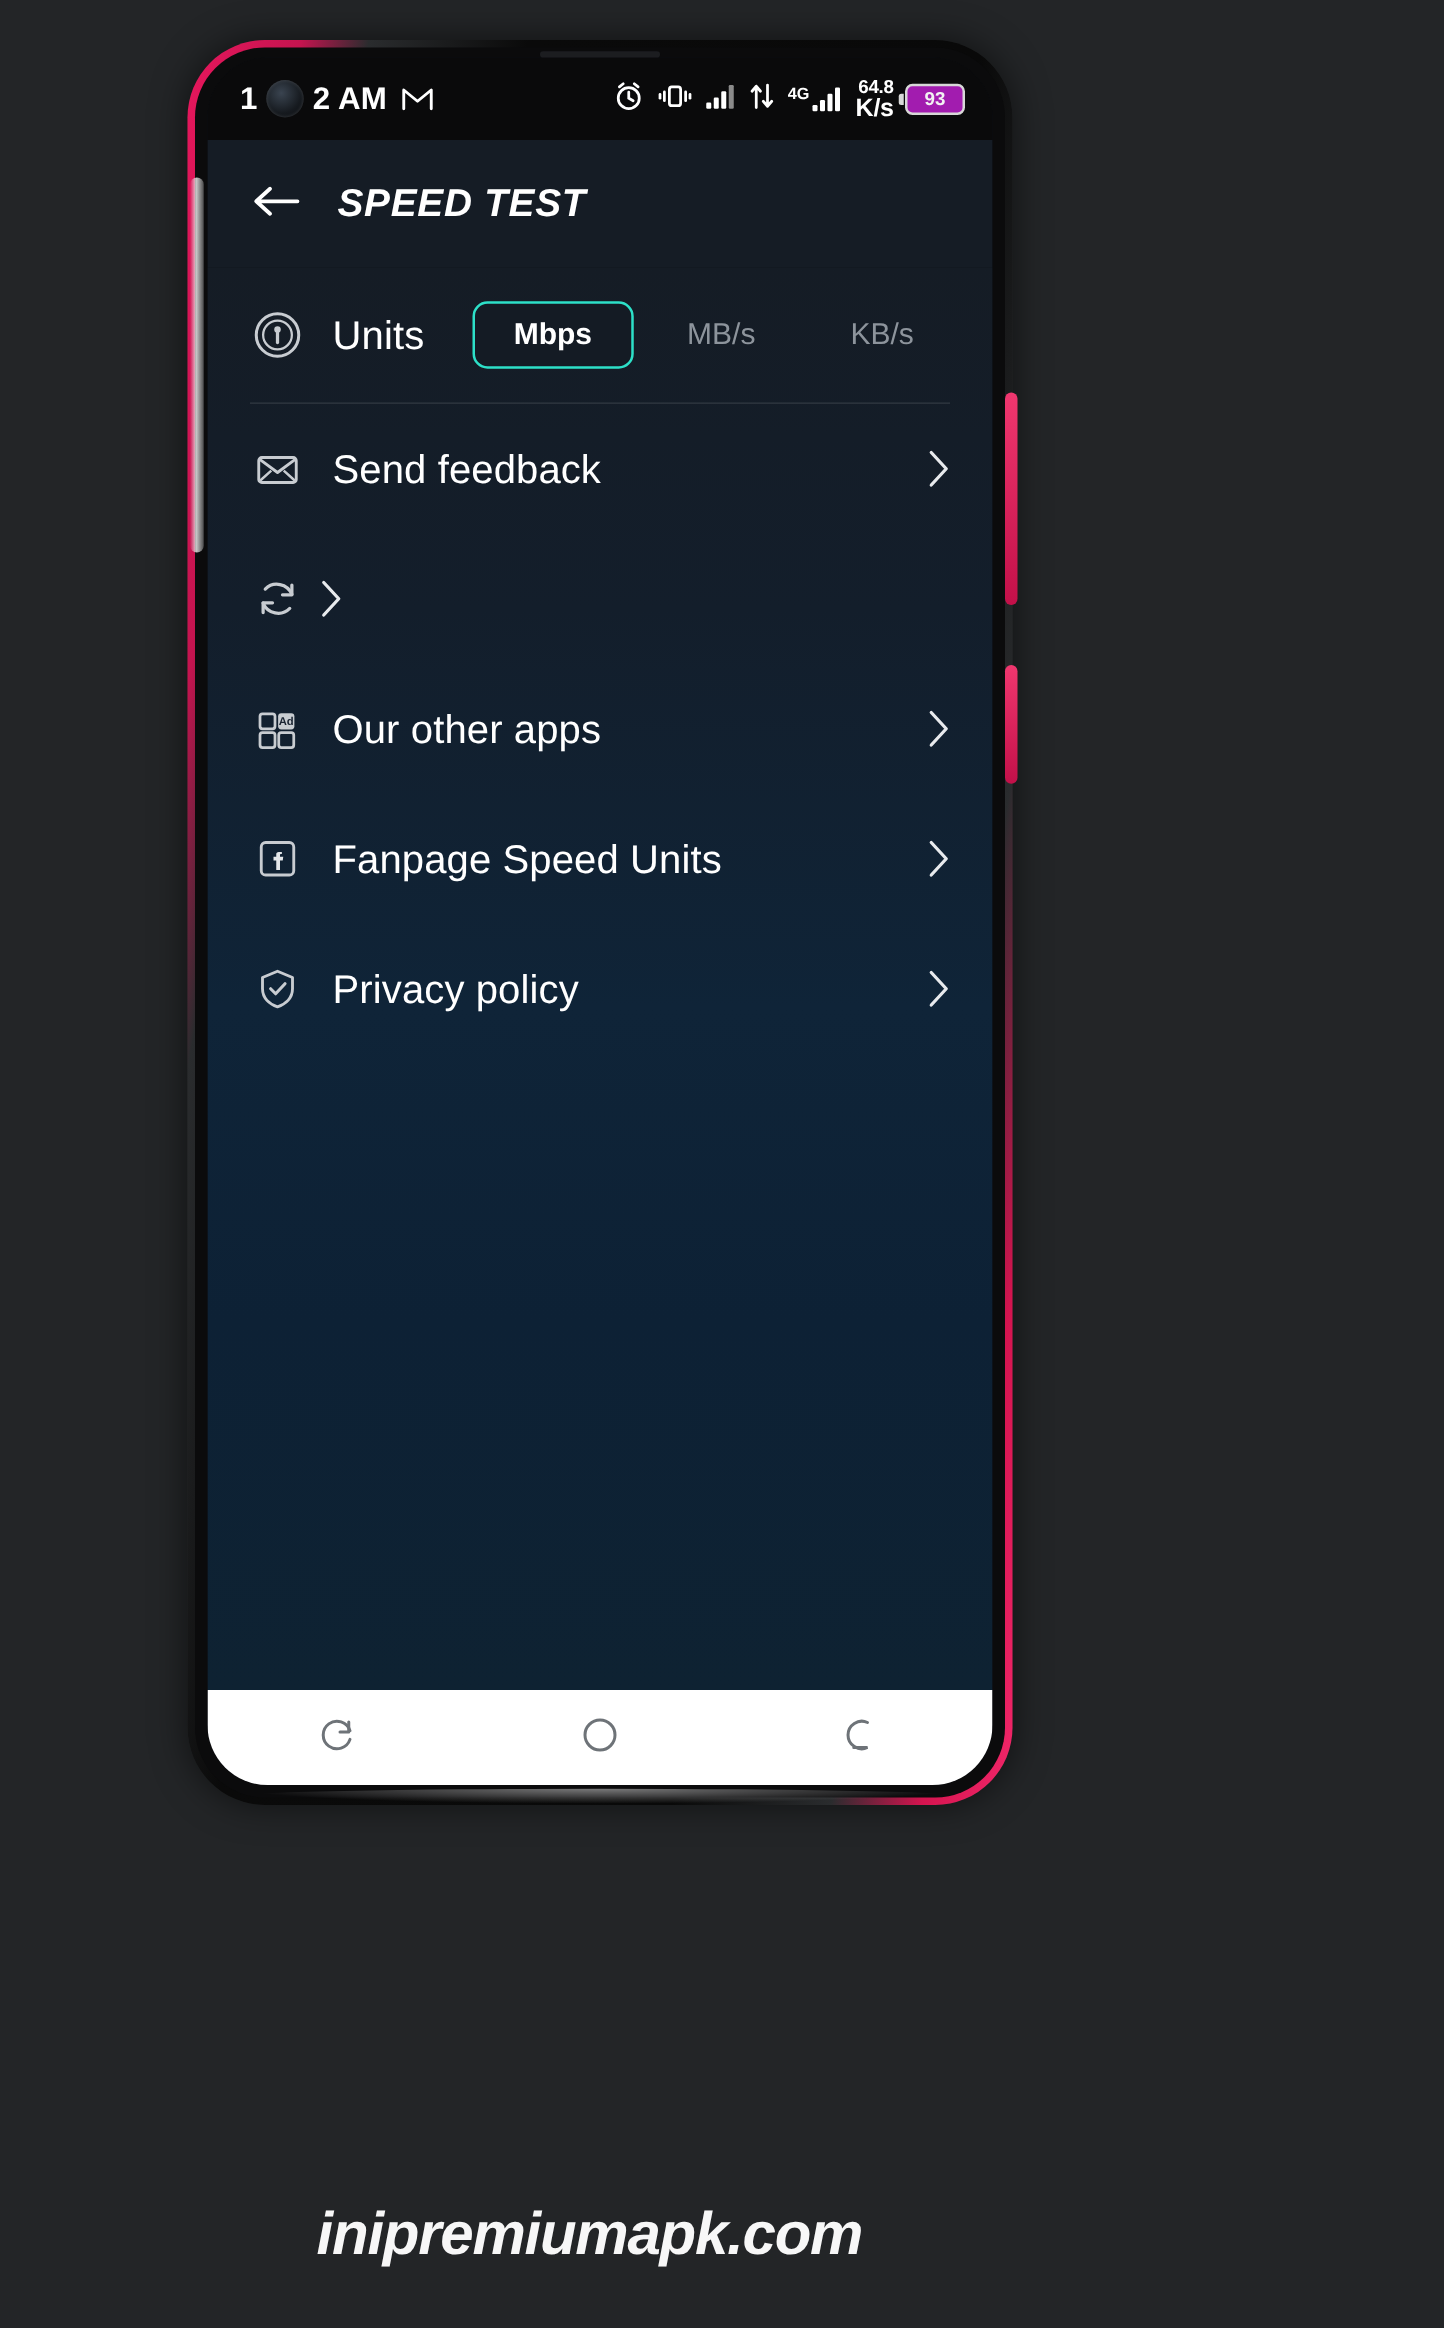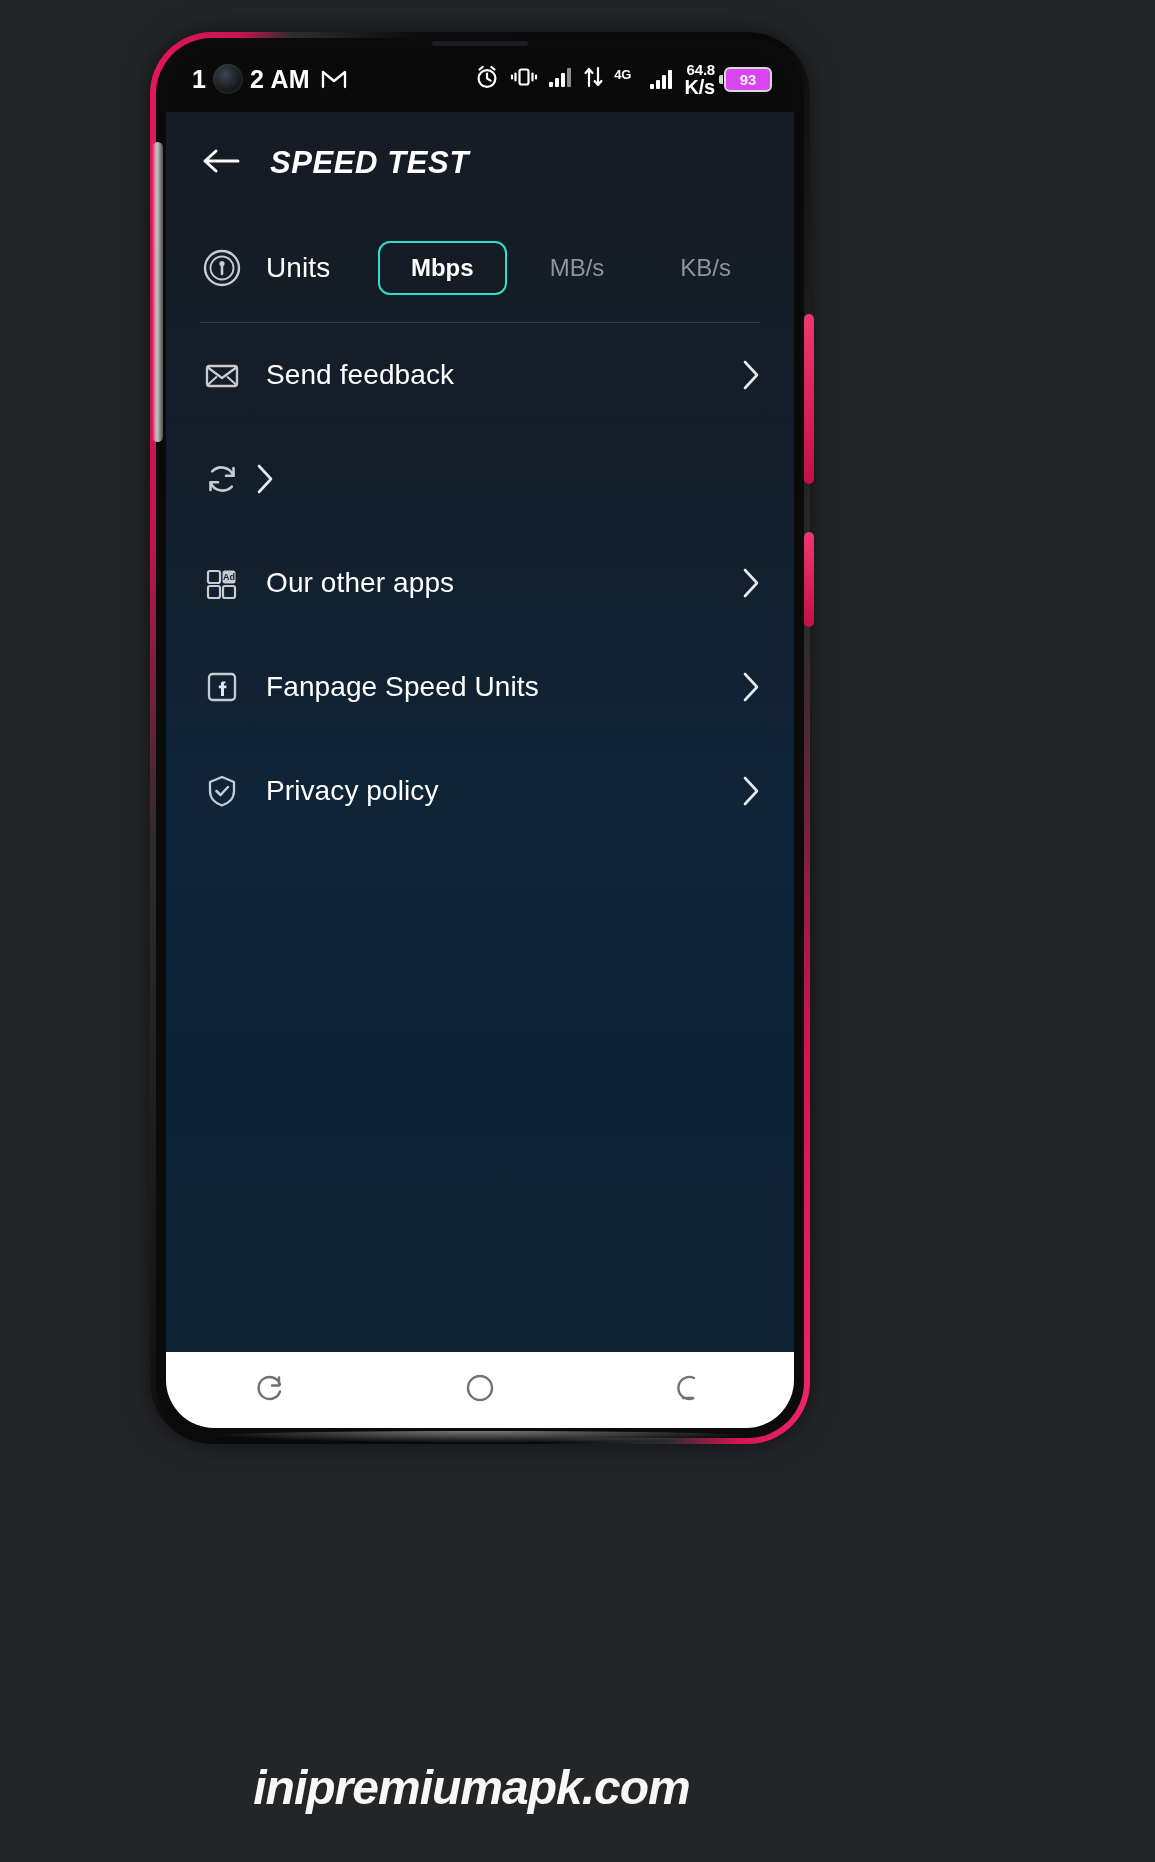--- a/index.html
+++ b/index.html
@@ -149,35 +149,35 @@
     position: relative;
     width: 48px; height: 25px;
     border: 2.5px solid #d8d8d8;
     border-radius: 6px;
     display: flex;
     align-items: center;
     justify-content: center;
     font-size: 15px;
     font-weight: 700;
     color: #f2f2f2;
-    background: #d946ef;
+    background: #a21caf;
   }
   .battery::after {
     content: "";
     position: absolute;
     left: -7px;
     top: 6px;
     width: 4px; height: 9px;
     background: #d8d8d8;
     border-radius: 2px 0 0 2px;
   }
   .net-4g {
     display: flex;
     align-items: center;
-    gap: 18px;
+    gap: 2px;
   }
   .fourg-label {
     font-size: 13px;
     font-weight: 700;
     line-height: 1;
     margin-bottom: 9px;
   }
 
   
   .appbar {
@@ -221,21 +221,21 @@
   }
   .row .ico {
     width: 52px;
     display: flex;
     align-items: center;
     justify-content: flex-start;
     flex: 0 0 auto;
   }
   .row .label {
     flex: 1 1 auto;
-    font-size: 28px;
+    font-size: 32px;
     color: #ffffff;
     padding-left: 14px;
     letter-spacing: .1px;
   }
   .chev { flex: 0 0 auto; display:flex; align-items:center; }
 
   .divider {
     height: 1px;
     background: rgba(255,255,255,.13);
     margin: 0 34px;

